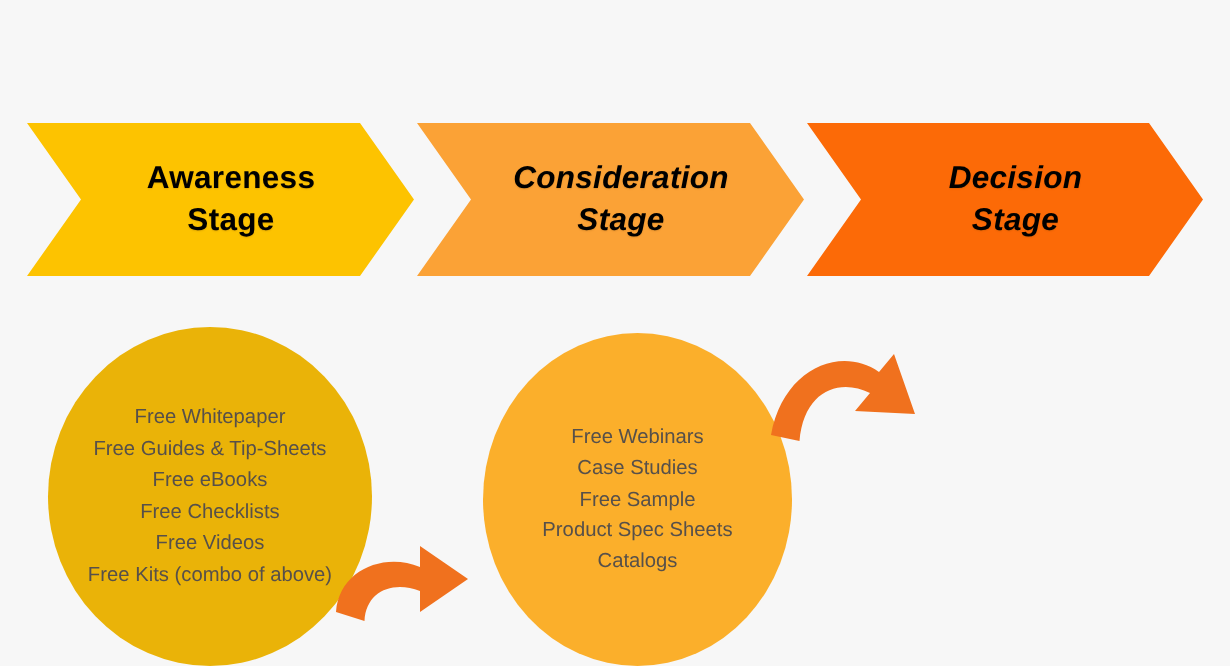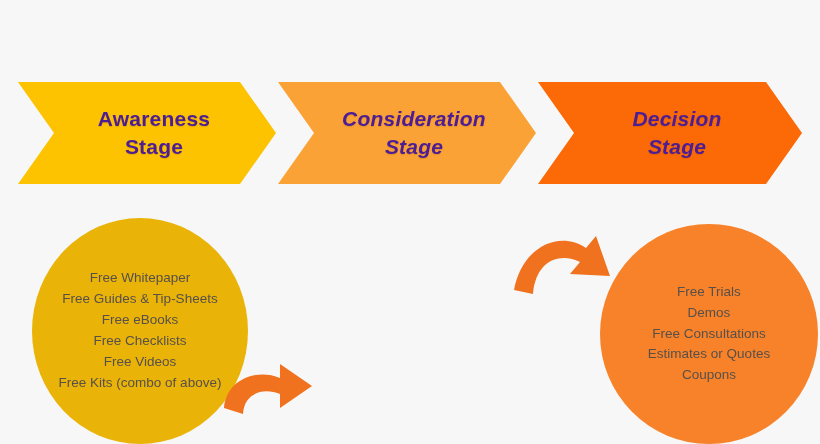--- a/index.html
+++ b/index.html
@@ -32,21 +32,21 @@
     position: absolute;
     top: 0;
     height: 102px;
     display: flex;
     align-items: center;
     justify-content: center;
     -webkit-clip-path: polygon(0 0, calc(100% - 36px) 0, 100% 50%, calc(100% - 36px) 100%, 0 100%, 36px 50%);
     clip-path: polygon(0 0, calc(100% - 36px) 0, 100% 50%, calc(100% - 36px) 100%, 0 100%, 36px 50%);
   }
   .chevron-label {
-    color: #4c1d95;
+    color: #000000;
     font-size: 21px;
     font-weight: bold;
     line-height: 1.32;
     text-align: center;
     letter-spacing: 0.2px;
     text-shadow: 0 1px 1px rgba(120,70,0,0.20);
     padding-left: 14px;
     white-space: pre-line;
   }
 
@@ -119,28 +119,28 @@
 
   <div class="stage-ellipse" id="ellipse-awareness">
     <span class="ellipse-text">Free Whitepaper
 Free Guides &amp; Tip-Sheets
 Free eBooks
 Free Checklists
 Free Videos
 Free Kits (combo of above)</span>
   </div>
 
+  <div class="stage-ellipse" id="ellipse-consideration">
+    <span class="ellipse-text">Free Webinars
+Case Studies
+Free Sample
+Product Spec Sheets
+Catalogs</span>
+  </div>
 
-  <div class="stage-ellipse" id="ellipse-decision">
-    <span class="ellipse-text">Free Trials
-Demos
-Free Consultations
-Estimates or Quotes
-Coupons</span>
-  </div>
 
   <svg class="arrow-svg" id="arrow-awareness-to-consideration" viewBox="0 0 100 70">
     <path d="M2,56 C4,28 34,16 58,26 L58,12 L90,34 L58,56 L58,42 C40,35 22,42 21,62 Z" fill="#f0711e"></path>
   </svg>
 
   <svg class="arrow-svg" id="arrow-consideration-to-decision" viewBox="0 0 104 70">
     <path d="M2,62 C10,18 48,2 74,20 L84,8 L98,48 L58,46 L68,34 C48,24 24,32 21,66 Z" fill="#f0711e"></path>
   </svg>
 
 </div>

